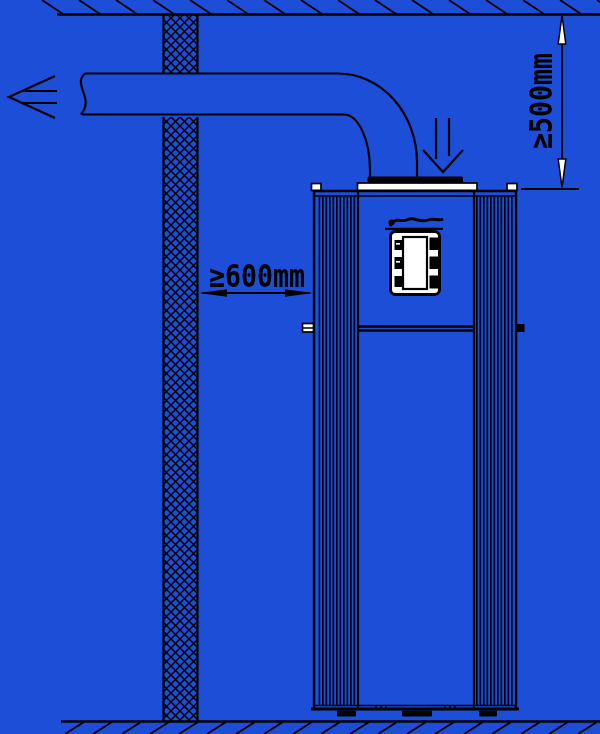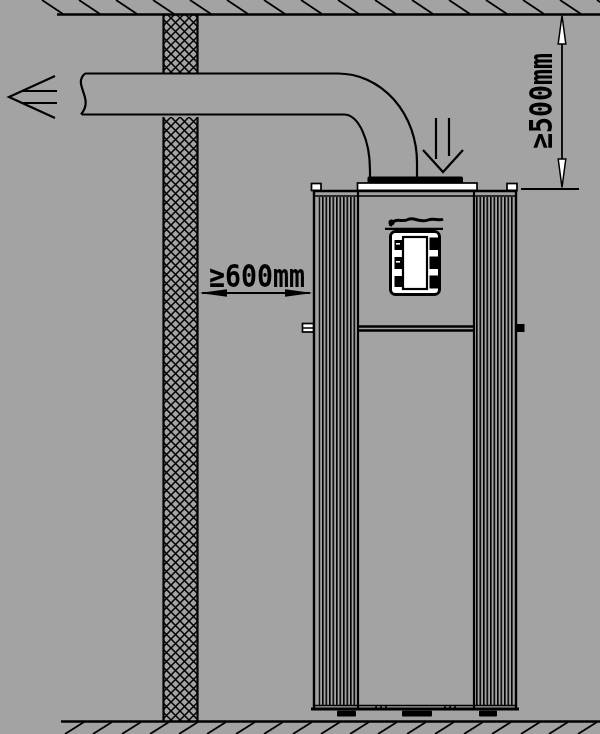--- a/index.html
+++ b/index.html
@@ -1,16 +1,16 @@
 <!DOCTYPE html>
 <html><head>
 <meta charset="utf-8">
 <style>
   html,body{margin:0;padding:0;background:#ffffff;}
-  .stage{position:relative;width:600px;height:734px;background:#a3a3a3;overflow:hidden;}
+  .stage{position:relative;width:600px;height:734px;background:#1d4ed8;overflow:hidden;}
   svg{display:block;}
   text{font-family:"DejaVu Sans Mono","DejaVu Sans",monospace;fill:#000;font-weight:bold;}
 </style>
 </head>
 <body>
 
 <div class="stage">
 <svg width="600" height="734" viewBox="0 0 600 734" xmlns="http://www.w3.org/2000/svg">
   <defs>
     <pattern id="wallhatch" width="9" height="9" patternUnits="userSpaceOnUse">

